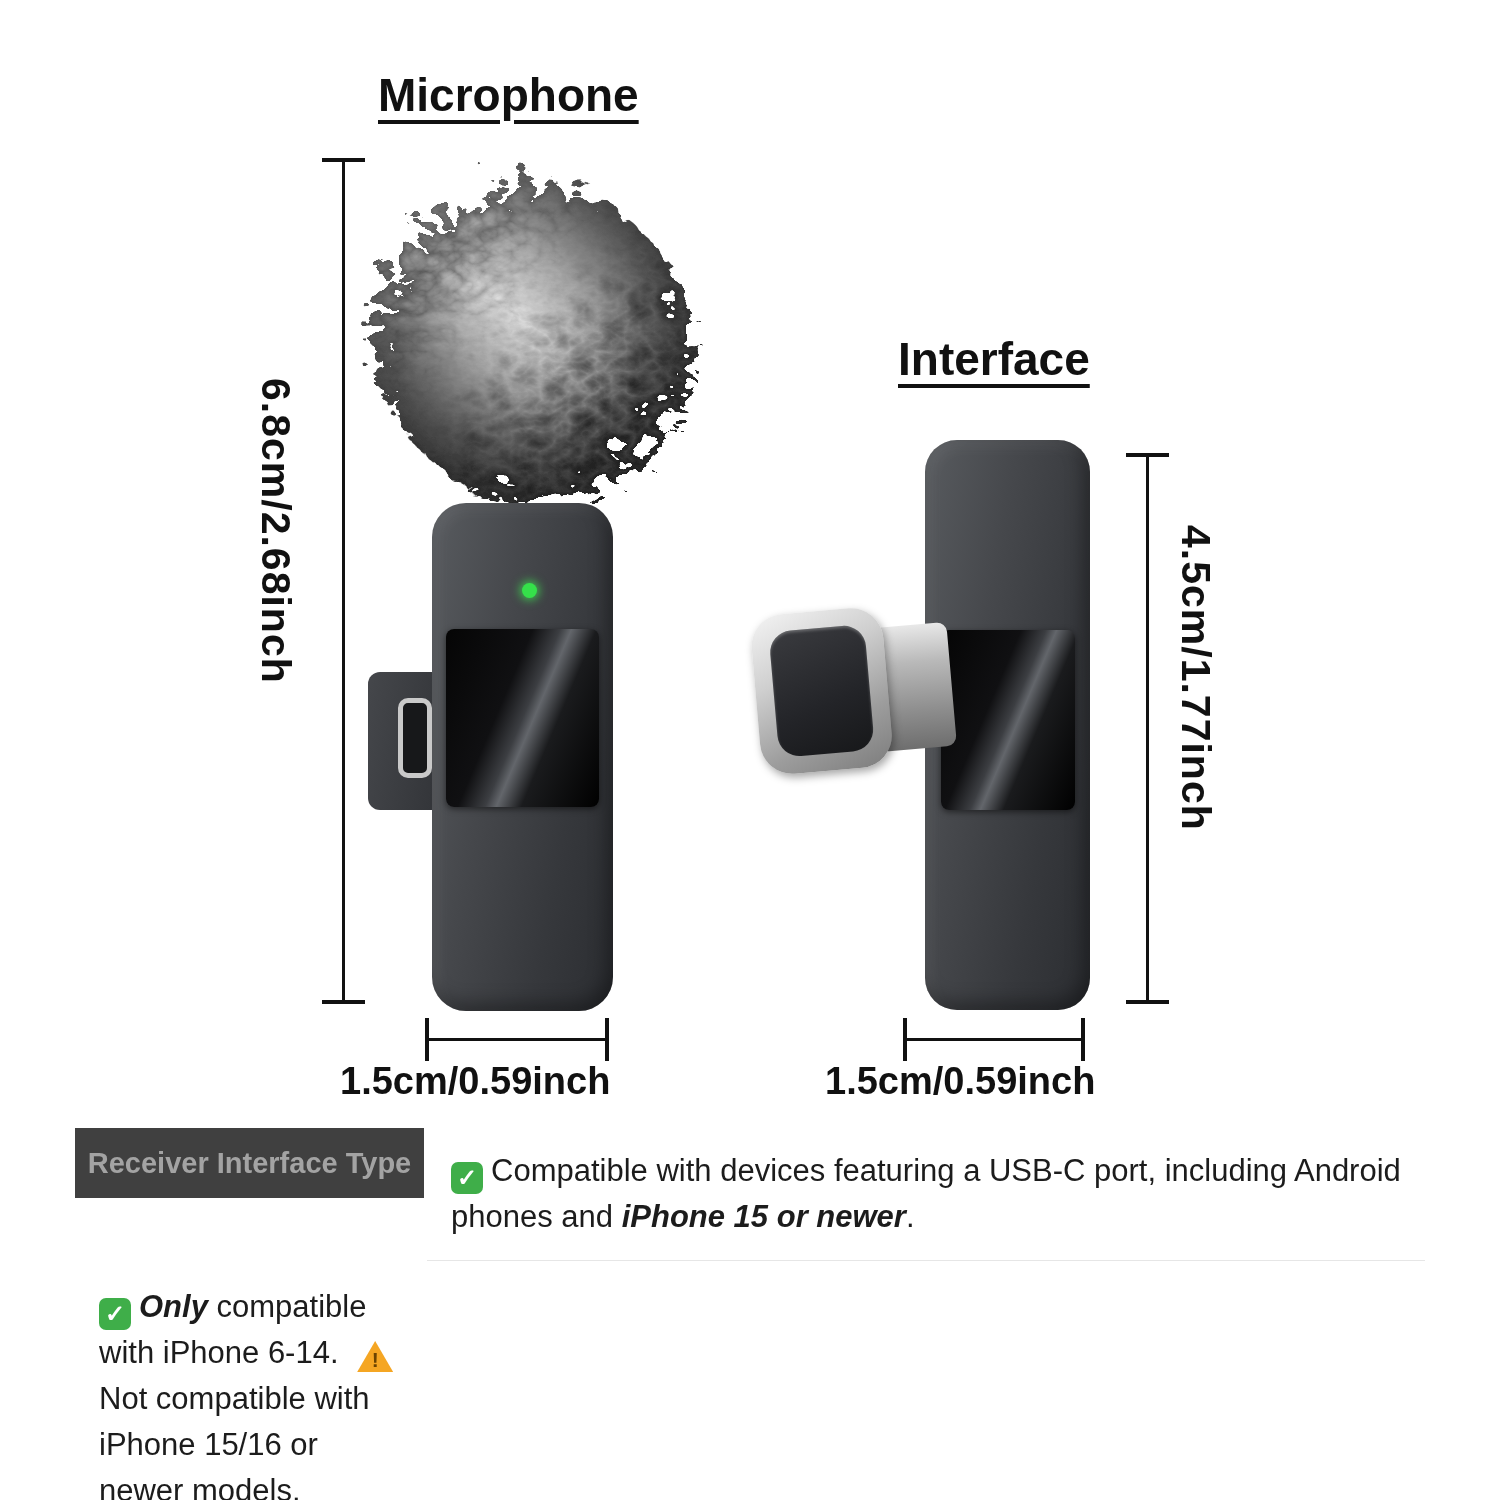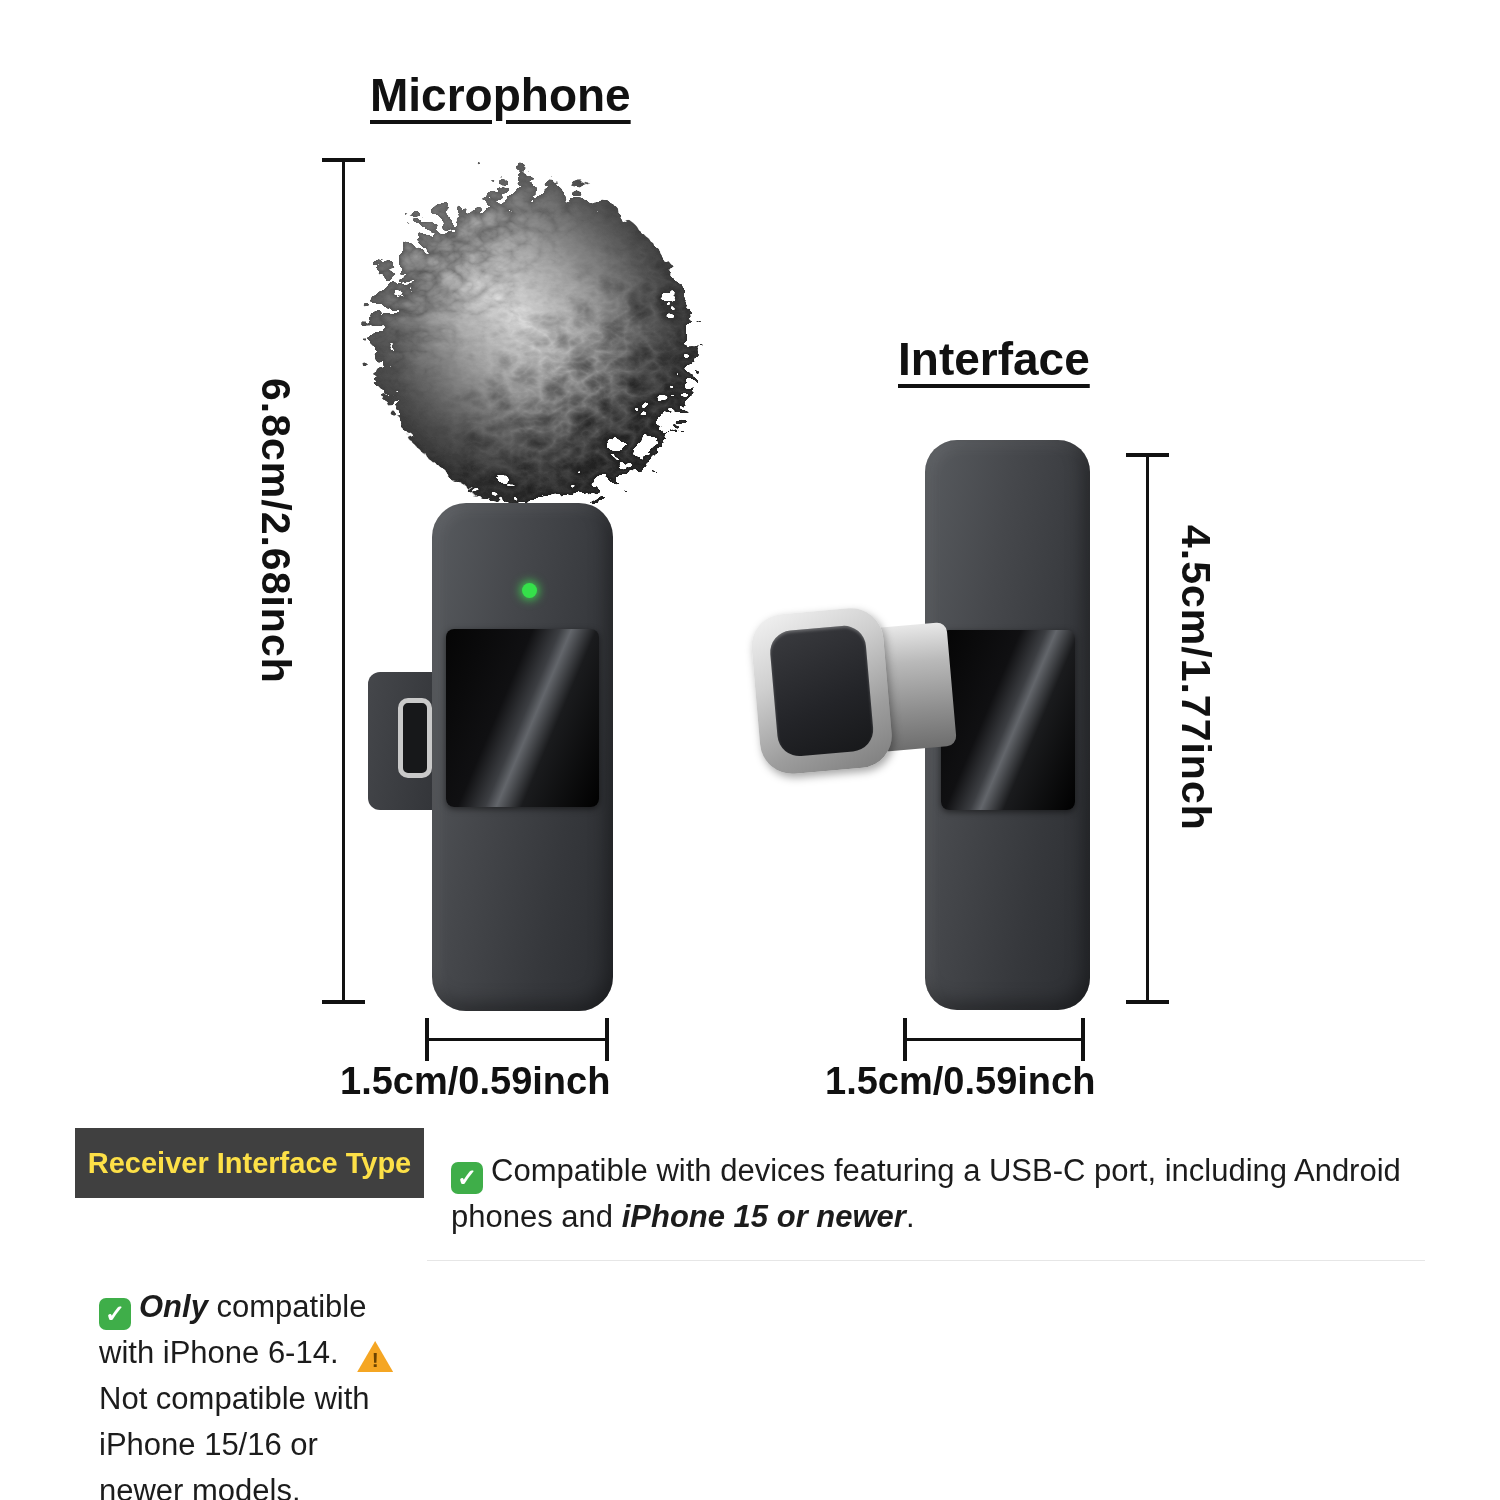--- a/index.html
+++ b/index.html
@@ -8,21 +8,21 @@
   .canvas {
     position:relative; width:1500px; height:1500px; background:#ffffff;
     overflow:hidden; color:#111;
   }
 
   
   .product-title {
     position:absolute; font-size:46px; font-weight:bold; color:#111;
     text-decoration:underline; text-underline-offset:9px; text-decoration-thickness:4px;
   }
-  .title-mic { left:370px; top:68px; }
+  .title-mic { left:378px; top:68px; }
   .title-recv { left:898px; top:332px; }
 
   
   .dim { position:absolute; background:#111; }
   .dim-v { width:3px; }
   .dim-h { height:3px; }
   .cap-h { position:absolute; background:#111; height:4px; width:43px; }
   .cap-v { position:absolute; background:#111; width:4px; height:43px; }
 
   .vlabel {
@@ -85,21 +85,21 @@
     box-shadow:inset 0 2px 3px rgba(255,255,255,.25);
   }
 
   
   .spec-table {
     position:absolute; left:75px; top:1128px; width:1350px;
     display:grid; grid-template-columns:349px 1fr; grid-auto-rows:auto; gap:3px;
     background:#ffffff;
   }
   .th {
-    background:#404040; color:#fde047; font-weight:bold;
+    background:#404040; color:#a3a3a3; font-weight:bold;
     display:flex; align-items:center; justify-content:center;
     height:70px; font-size:30px;
   }
   .th-left { font-size:29px; }
   .td-label {
     background:#ebebeb; display:flex; align-items:center; justify-content:center;
     font-weight:bold; font-size:33px; color:#161616; min-height:126px;
   }
   .td-compat {
     background:#ffffff; padding:20px 24px; font-size:31px; line-height:1.48; color:#1c1c1c;

